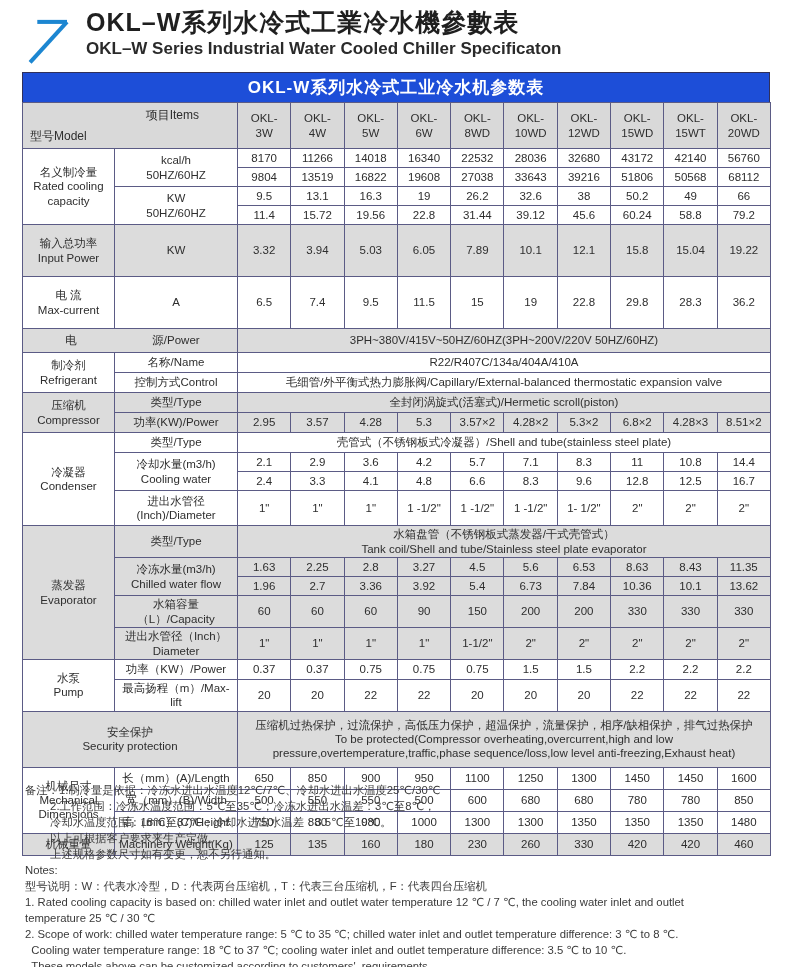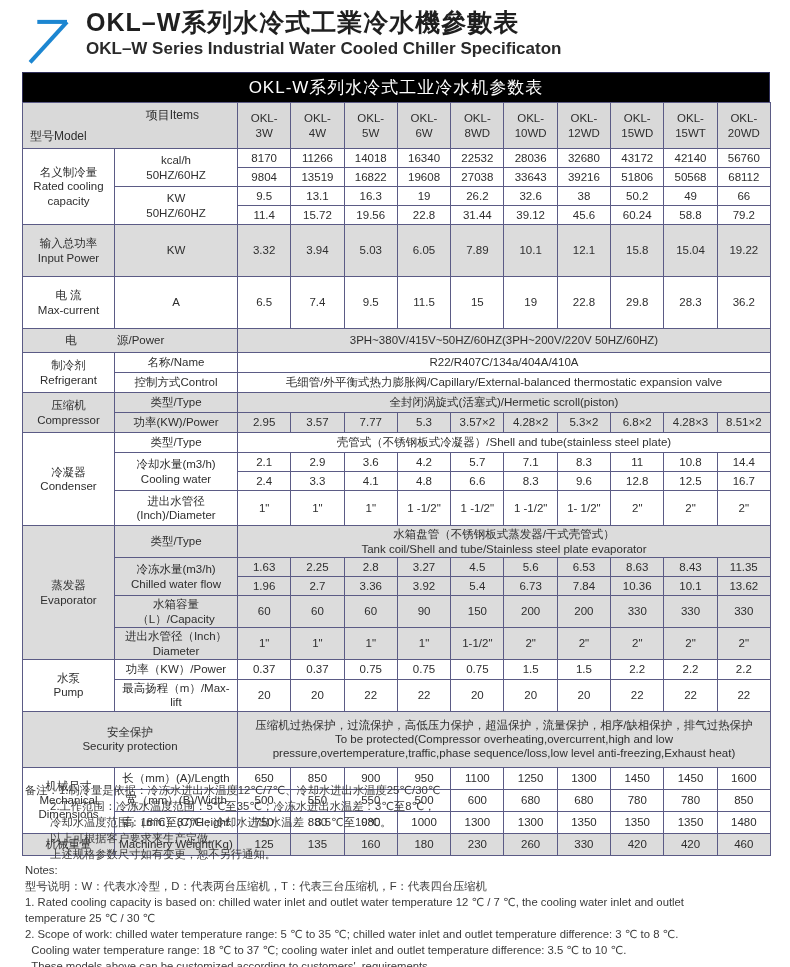--- a/index.html
+++ b/index.html
@@ -10,21 +10,21 @@
   }
   
   .pagehead{position:absolute;top:8px;left:22px;width:746px;height:56px;}
   .logo{position:absolute;left:0;top:4px;width:54px;height:54px;}
   .titles{margin-left:64px;}
   .title-zh{font-size:25px;font-weight:bold;color:#1f1f1f;letter-spacing:1px;line-height:1.15;}
   .title-en{font-size:17px;font-weight:bold;color:#2a2a2a;margin-top:2px;}
   
   .tablewrap{position:absolute;top:72px;left:22px;width:748px;}
   .tbar{
-    height:30px;background:#000000;color:#ffffff;font-size:17px;font-weight:normal;
+    height:30px;background:#1d4ed8;color:#ffffff;font-size:17px;font-weight:bold;
     display:flex;align-items:center;justify-content:center;letter-spacing:1px;
     border:1.5px solid #30305a;border-bottom:none;box-sizing:border-box;
   }
   table.spec{
     width:748px;border-collapse:collapse;table-layout:fixed;
     border:1.5px solid #30305a;
   }
   table.spec td{
     border:1px solid #5b5b85;text-align:center;vertical-align:middle;
     font-size:11.5px;line-height:1.25;padding:1px 2px;color:#2e2e2e;
@@ -46,21 +46,21 @@
       linear-gradient(to bottom right,
         rgba(0,0,0,0) calc(50% - 0.8px), #56567e calc(50% - 0.2px),
         #56567e calc(50% + 0.2px), rgba(0,0,0,0) calc(50% + 0.8px)) #d9d9d9;
   }
   tr.models td{background:#d9d9d9;white-space:pre-line;font-size:11.5px;}
   .corner-model{position:absolute;left:7px;bottom:4px;font-size:12px;}
   .corner-items{position:absolute;right:38px;top:5px;font-size:12px;}
   
   .pwlabel{display:flex;align-items:center;}
   .pwlabel .z1{width:92px;text-align:center;}
-  .pwlabel .z2{flex:1;text-align:left;}
+  .pwlabel .z2{flex:1;text-align:center;}
   
   .notes{position:absolute;top:782px;left:25px;width:745px;font-size:11.3px;
     line-height:1.42;color:#3a3a3a;}
   .notes div{white-space:pre-wrap;}
 </style>
 </head>
 <body>
 
 <div class="pagehead">
   <svg class="logo" viewBox="0 0 60 60">
@@ -223,21 +223,21 @@
     <tr class="g sec r20">
       <td class="cat pre" rowspan="2">压缩机
 Compressor</td>
       <td class="item">类型/Type</td>
       <td colspan="10">全封闭涡旋式(活塞式)/Hermetic scroll(piston)</td>
     </tr>
     <tr class="g r20">
       <td class="item">功率(KW)/Power</td>
     <td>2.95</td>
           <td>3.57</td>
-          <td>7.77</td>
+          <td>4.28</td>
           <td>5.3</td>
           <td>3.57×2</td>
           <td>4.28×2</td>
           <td>5.3×2</td>
           <td>6.8×2</td>
           <td>4.28×3</td>
           <td>8.51×2</td>
         </tr>
 
     <tr class="w sec r20">

